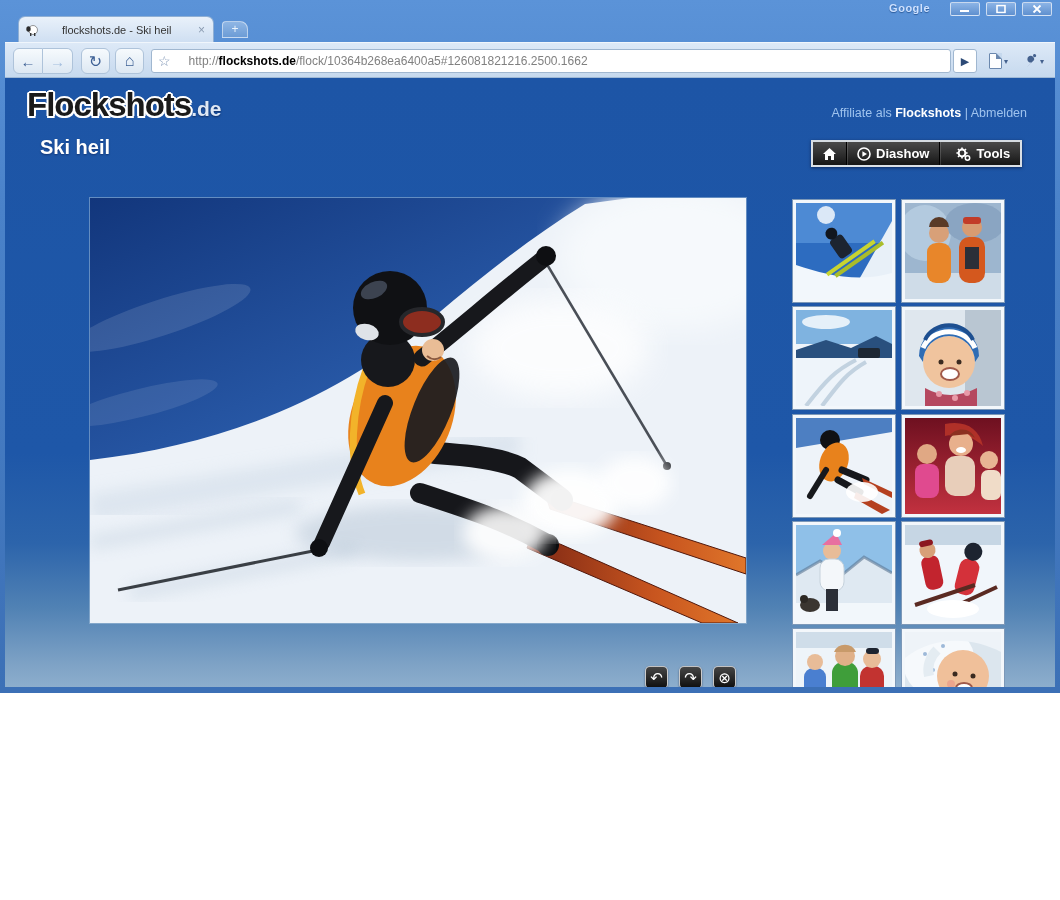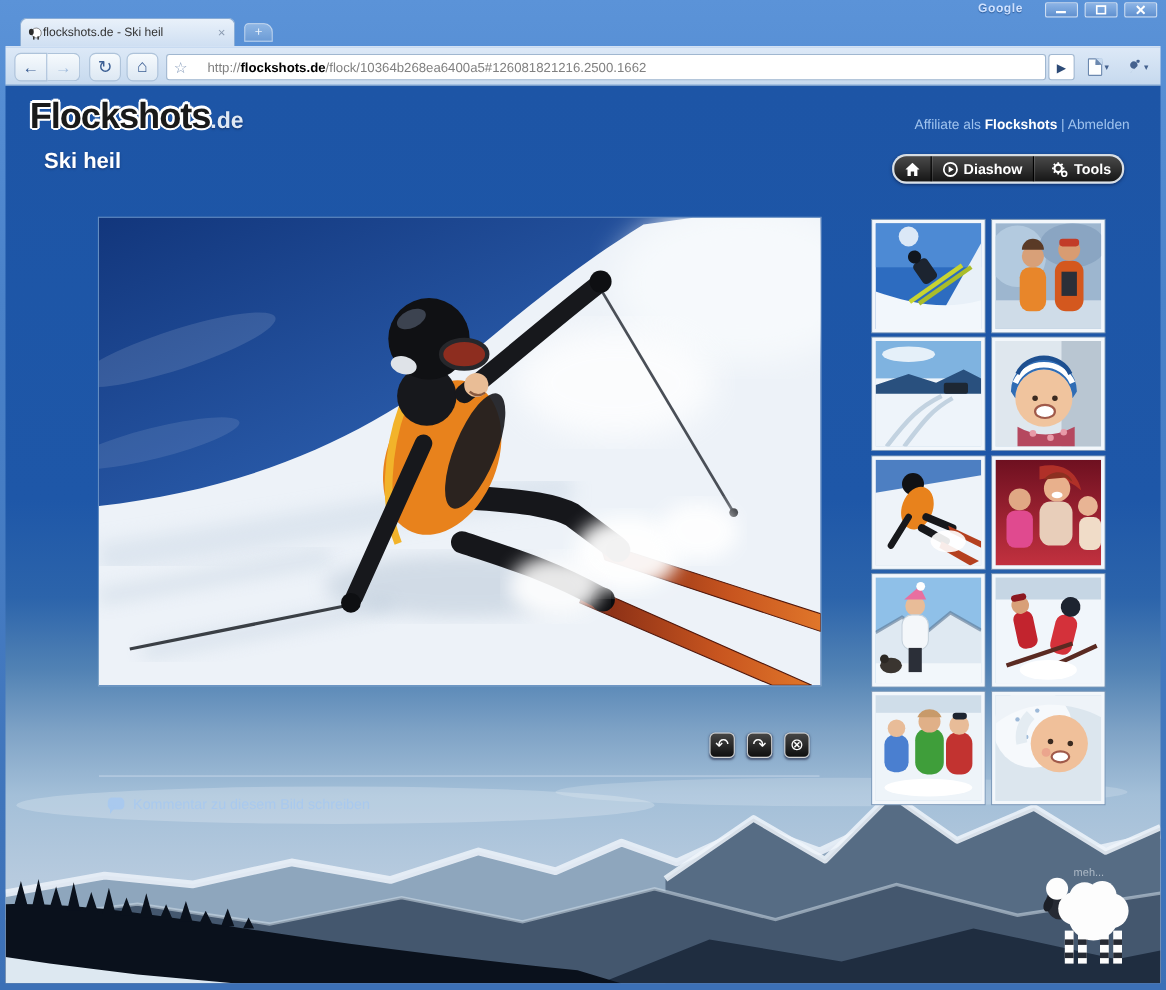--- a/index.html
+++ b/index.html
@@ -1,32 +1,32 @@
 <!DOCTYPE html>
 <html><head>
 <meta charset="utf-8">
 <style>
   * { margin:0; padding:0; box-sizing:border-box; }
   html,body { width:1060px; height:900px; font-family:"Liberation Sans", sans-serif; }
-  .window { position:relative; width:1060px; height:900px;
+  .window { position:relative; width:1060px; height:693px;
     background:linear-gradient(180deg,#5b93d8 0%,#4a82c9 30%,#3c70b6 100%); overflow:hidden; }
 
   
   .titlebar { position:absolute; left:0; top:0; width:100%; height:16px; }
   .brand { position:absolute; right:130px; top:2px; font-size:11px; color:#cfe2ff;
     text-shadow:0 1px 1px #2a5a9a; font-weight:bold; letter-spacing:.5px; }
   .winbtns { position:absolute; right:8px; top:2px; display:flex; gap:6px; }
   .winbtn { width:30px; height:14px; background:linear-gradient(180deg,#8cb4e6,#5f90cf);
     border:1px solid rgba(255,255,255,.65); border-radius:2px; position:relative; cursor:pointer; }
   .winbtn svg { position:absolute; left:50%; top:50%; transform:translate(-50%,-50%); }
 
   .tabstrip { position:absolute; left:0; top:15px; width:100%; height:27px; }
   .tab { position:absolute; left:18px; top:1px; width:196px; height:26px;
     background:linear-gradient(180deg,#e9f1fa,#cfdff2); border:1px solid #8fafd4; border-bottom:none;
-    border-radius:7px 7px 0 0; display:flex; align-items:center; padding:0 6px; gap:0; cursor:pointer; }
+    border-radius:7px 7px 0 0; display:flex; align-items:center; padding:0 6px; gap:23px; cursor:pointer; }
   .tab-title { font-size:11px; color:#333; white-space:nowrap; overflow:hidden; flex:1; }
   .tab-close { font-size:12px; color:#8a9bb1; line-height:1; cursor:pointer; padding:0 2px; }
   .newtab { position:absolute; left:222px; top:6px; width:26px; height:17px;
     background:linear-gradient(180deg,#8fb6e4,#6c9cd6); border:1px solid rgba(255,255,255,.5);
     border-radius:4px 8px 0 0; color:#eaf3fc; font-size:12px; text-align:center; line-height:15px; cursor:pointer; }
 
   .toolbar { position:absolute; left:5px; top:42px; width:1050px; height:36px;
     background:linear-gradient(180deg,#dde9f7,#c6d9ee); border-top:1px solid #f0f6fc;
     border-bottom:1px solid #9fb9d6; }
   .navbtn { position:absolute; top:5px; height:26px; background:linear-gradient(180deg,#f6fafd,#dde8f3);
@@ -66,21 +66,21 @@
 
   .auth { position:absolute; right:28px; top:28px; font-size:12.5px; color:#9fc3ee; }
   .auth b { color:#fff; }
   .auth .logout { color:#9fc3ee; cursor:pointer; }
 
   .page-title { position:absolute; left:35px; top:58px; font-size:20px; font-weight:bold; color:#fff;
     text-shadow:0 1px 2px rgba(0,0,40,.4); }
 
   .pnav { position:absolute; left:806px; top:62px; height:27px; display:flex;
     background:linear-gradient(180deg,#4a4a4a,#161616); border:2px solid rgba(235,242,248,.9);
-    border-radius:13px; box-shadow:0 1px 3px rgba(0,0,30,.5); overflow:hidden; }
+    border-radius:0; box-shadow:0 1px 3px rgba(0,0,30,.5); overflow:hidden; }
   .pnav-seg { display:flex; align-items:center; gap:5px; padding:0 10px; color:#fff; font-size:13px;
     font-weight:bold; cursor:pointer; border-right:1px solid #000; box-shadow:1px 0 0 rgba(255,255,255,.15); }
   .pnav-seg:last-child { border-right:none; box-shadow:none;padding-left:16px; }
 
   .mainphoto { position:absolute; left:85px; top:120px; width:656px; height:425px;
     box-shadow:0 0 0 1px rgba(170,195,220,.5); cursor:pointer; background:#2a5da8; }
   .mainphoto svg { display:block; width:100%; height:100%; }
 
   .thumb { position:absolute; width:102px; height:102px; border:3px solid #f3f7fb;
     box-shadow:0 0 0 1px #7c98b8; cursor:pointer; background:#cfe0ef; }

